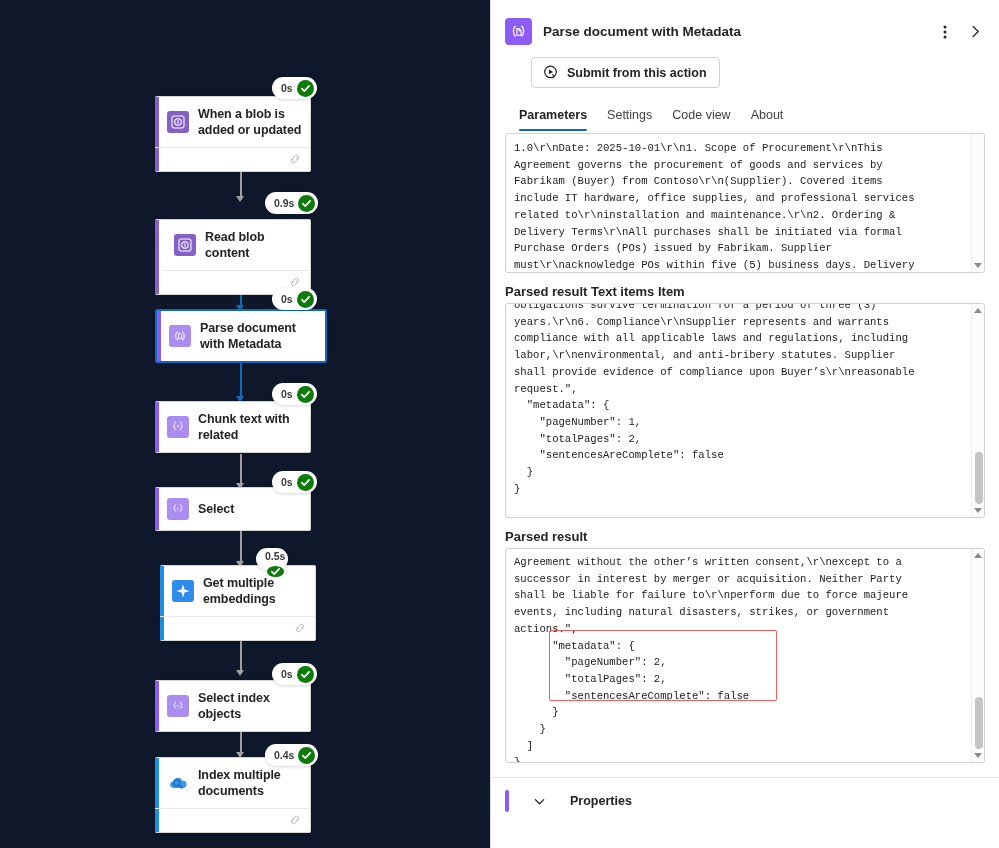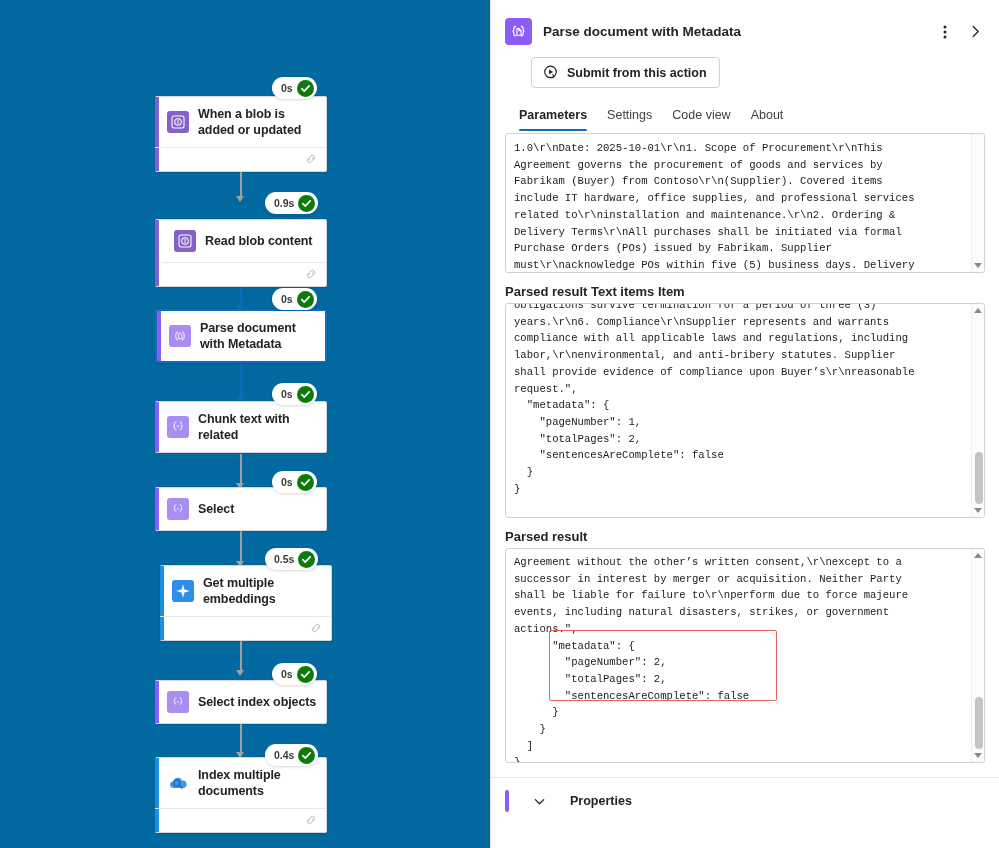--- a/index.html
+++ b/index.html
@@ -10,26 +10,26 @@
     background: #ffffff;
     font-family: "Liberation Sans", sans-serif;
     color: #242424;
   }
   #app { position: relative; width: 999px; height: 848px; display: flex; }
 
   
   #canvas {
     position: relative;
     width: 490px; height: 848px;
-    background: #0369a1;
+    background: #0f172a;
     overflow: hidden;
   }
   .node {
     position: absolute;
-    width: 172px;
+    width: 156px;
     background: #ffffff;
     border: 1px solid #d6d6d6;
     border-left: none;
     border-radius: 2px;
     box-shadow: 0 1px 2px rgba(0,0,0,0.10), 0 0 2px rgba(0,0,0,0.06);
   }
   .node .accent {
     position: absolute;
     left: 0; top: 0; bottom: 0;
     width: 4px;
@@ -413,21 +413,21 @@
           <svg width="16" height="16" viewBox="0 0 20 20">
               <path d="M7.4 4.5 C5.9 4.5 5.9 6.1 5.9 7.4 C5.9 8.7 4.8 8.7 4.8 8.7 C4.8 8.7 5.9 8.7 5.9 10 C5.9 11.3 5.9 12.9 7.4 12.9" fill="none" stroke="#fff" stroke-width="1.1" stroke-linecap="round"></path>
               <path d="M12.6 4.5 C14.1 4.5 14.1 6.1 14.1 7.4 C14.1 8.7 15.2 8.7 15.2 8.7 C15.2 8.7 14.1 8.7 14.1 10 C14.1 11.3 14.1 12.9 12.6 12.9" fill="none" stroke="#fff" stroke-width="1.1" stroke-linecap="round"></path>
               <text x="10" y="11.2" font-size="6" fill="#fff" text-anchor="middle" font-family="Liberation Serif, serif">v</text>
             </svg>
         </span>
         <span class="node-title">Select</span>
       </div>
     </div>
 
-    <div class="badge" style="left:265px; top:548px;">
+    <div class="badge" style="left:256px; top:548px;flex-direction:column;">
       <span class="dur">0.5s</span>
       <span class="check">
         <svg width="11" height="11" viewBox="0 0 12 12">
             <path d="M2 6.2 L4.6 8.8 L10 3.2" stroke="#fff" stroke-width="1.9" fill="none" stroke-linecap="round" stroke-linejoin="round"></path>
           </svg>
       </span>
     </div>
     <div class="node" style="left:160px; top:565px;">
       <div class="accent" style="background:#1a8fe3"></div>
       <div class="node-head" style="min-height:48px">

